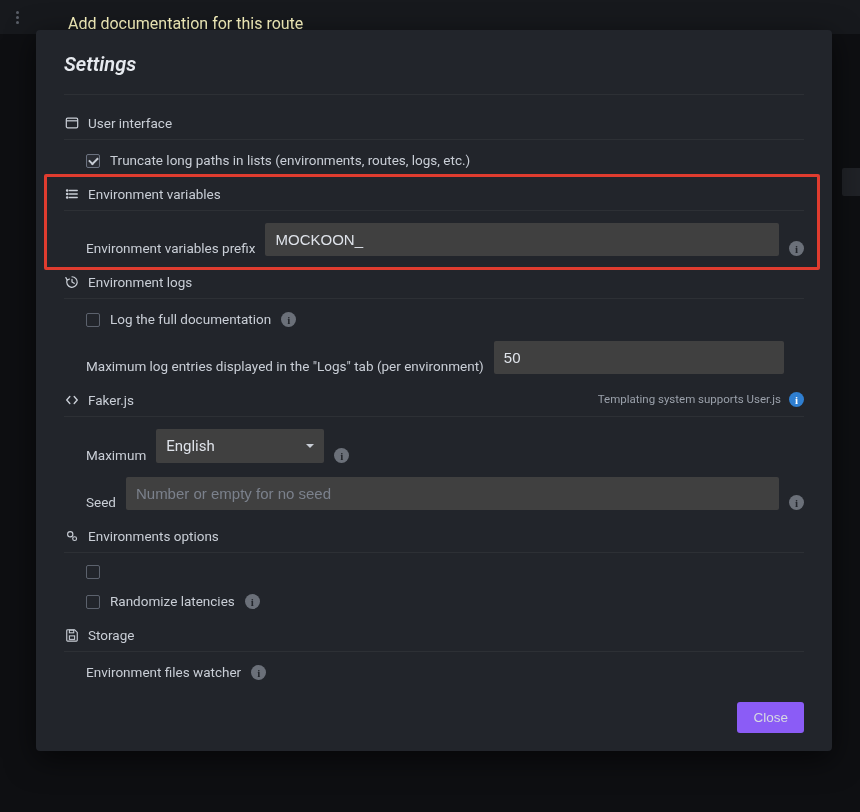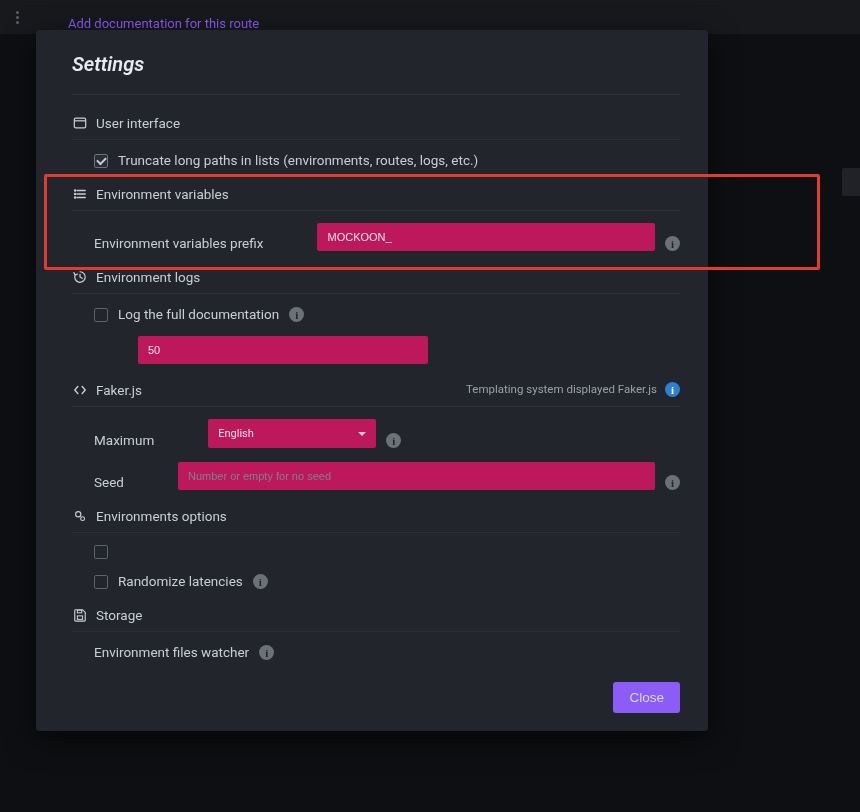--- a/index.html
+++ b/index.html
@@ -11,43 +11,43 @@
     overflow: hidden;
   }
   .bg-bar {
     position: absolute;
     top: 0; left: 0; right: 0; height: 34px;
     background: #17191d;
     display: flex; align-items: center;
     padding-left: 16px;
   }
   .bg-placeholder {
-    color: #8b5cf6; font-size: 13px; margin-left: 40px; margin-top: 12px;
+    color: #fef9c3; font-size: 16px; margin-left: 40px; margin-top: 12px;
   }
   .bg-dropdown {
     position: absolute;
     right: 0; top: 168px;
     width: 18px; height: 28px;
     background: #202227;
     border-top-left-radius: 2px;
     border-bottom-left-radius: 2px;
   }
   .dots {
     width: 12px; display:flex; flex-direction:column; gap:2px;
   }
   .dots span { width:3px; height:3px; background:#5a5f68; border-radius:50%; }
 
   .modal {
     position: absolute;
     left: 36px; top: 30px;
-    width: 672px;
+    width: 796px;
     background: #22252b;
     border-radius: 4px;
     box-shadow: 0 8px 30px rgba(0,0,0,0.6);
-    padding: 22px 28px 18px 36px;
+    padding: 22px 28px 18px 28px;
     display: flex; flex-direction: column;
   }
   .modal-title {
     font-size: 20px; font-weight: 600; color: #e7eaef;
     padding-bottom: 18px;
     border-bottom: 1px solid rgba(255,255,255,0.05);
     margin-bottom: 6px;
     font-style: italic;
   }
   .section { margin-top: 14px; }
@@ -76,28 +76,27 @@
     cursor: pointer;
     background: #22252b;
   }
   .checkbox.checked { background: #2a2d34; border-color:#6b7280; }
   .checkbox.checked::after {
     content:''; width:7px; height:4px;
     border-left:2px solid #c9ced6; border-bottom:2px solid #c9ced6;
     transform: rotate(-45deg); margin-top:-2px;
   }
   .input, .select {
-    background: #be185d;
+    background: #404040;
     border: none;
     color: #dfe3ea;
-    font-size: 11px;
+    font-size: 15px;
     padding: 8px 10px;
     border-radius: 2px;
     outline: none;
-    margin-left: 44px;
   }
   .input::placeholder { color: #7b818c; }
   .input-flex { flex: 1; }
   .input-num { width: 290px; }
   .select {
     display:flex; align-items:center; justify-content:space-between;
     cursor: pointer;
     min-width: 168px;
   }
   .select.small { min-width: 106px; }
@@ -210,36 +209,37 @@
       </span>
       <span>Environment logs</span>
     </div>
     <div class="section-body">
       <div class="row">
         <span class="checkbox"></span>
         <span>Log the full documentation</span>
         <span class="info-icon">i</span>
       </div>
       <div class="row">
+        <span>Maximum log entries displayed in the "Logs" tab (per environment)</span>
         <input class="input input-num" value="50" style="">
       </div>
     </div>
   </div>
 
   <div class="section">
     <div class="section-header">
       <span class="icon">
         <svg viewBox="0 0 16 16" width="14" height="14">
             <polyline points="5.5,4 2,8 5.5,12" fill="none" stroke="#c9ced6" stroke-width="1.6" stroke-linecap="round" stroke-linejoin="round"></polyline>
             <polyline points="10.5,4 14,8 10.5,12" fill="none" stroke="#c9ced6" stroke-width="1.6" stroke-linecap="round" stroke-linejoin="round"></polyline>
           </svg>
       </span>
       <span>Faker.js</span>
       <span class="spacer"></span>
-      <span class="hint">Templating system displayed Faker.js</span>
+      <span class="hint">Templating system supports User.js</span>
       <span class="info-icon blue">i</span>
     </div>
     <div class="section-body">
       <div class="row">
         <span>Maximum</span>
         <div class="select">
           <span>English</span>
           <span class="chevron-down"></span>
         </div>
         <span class="info-icon">i</span>

